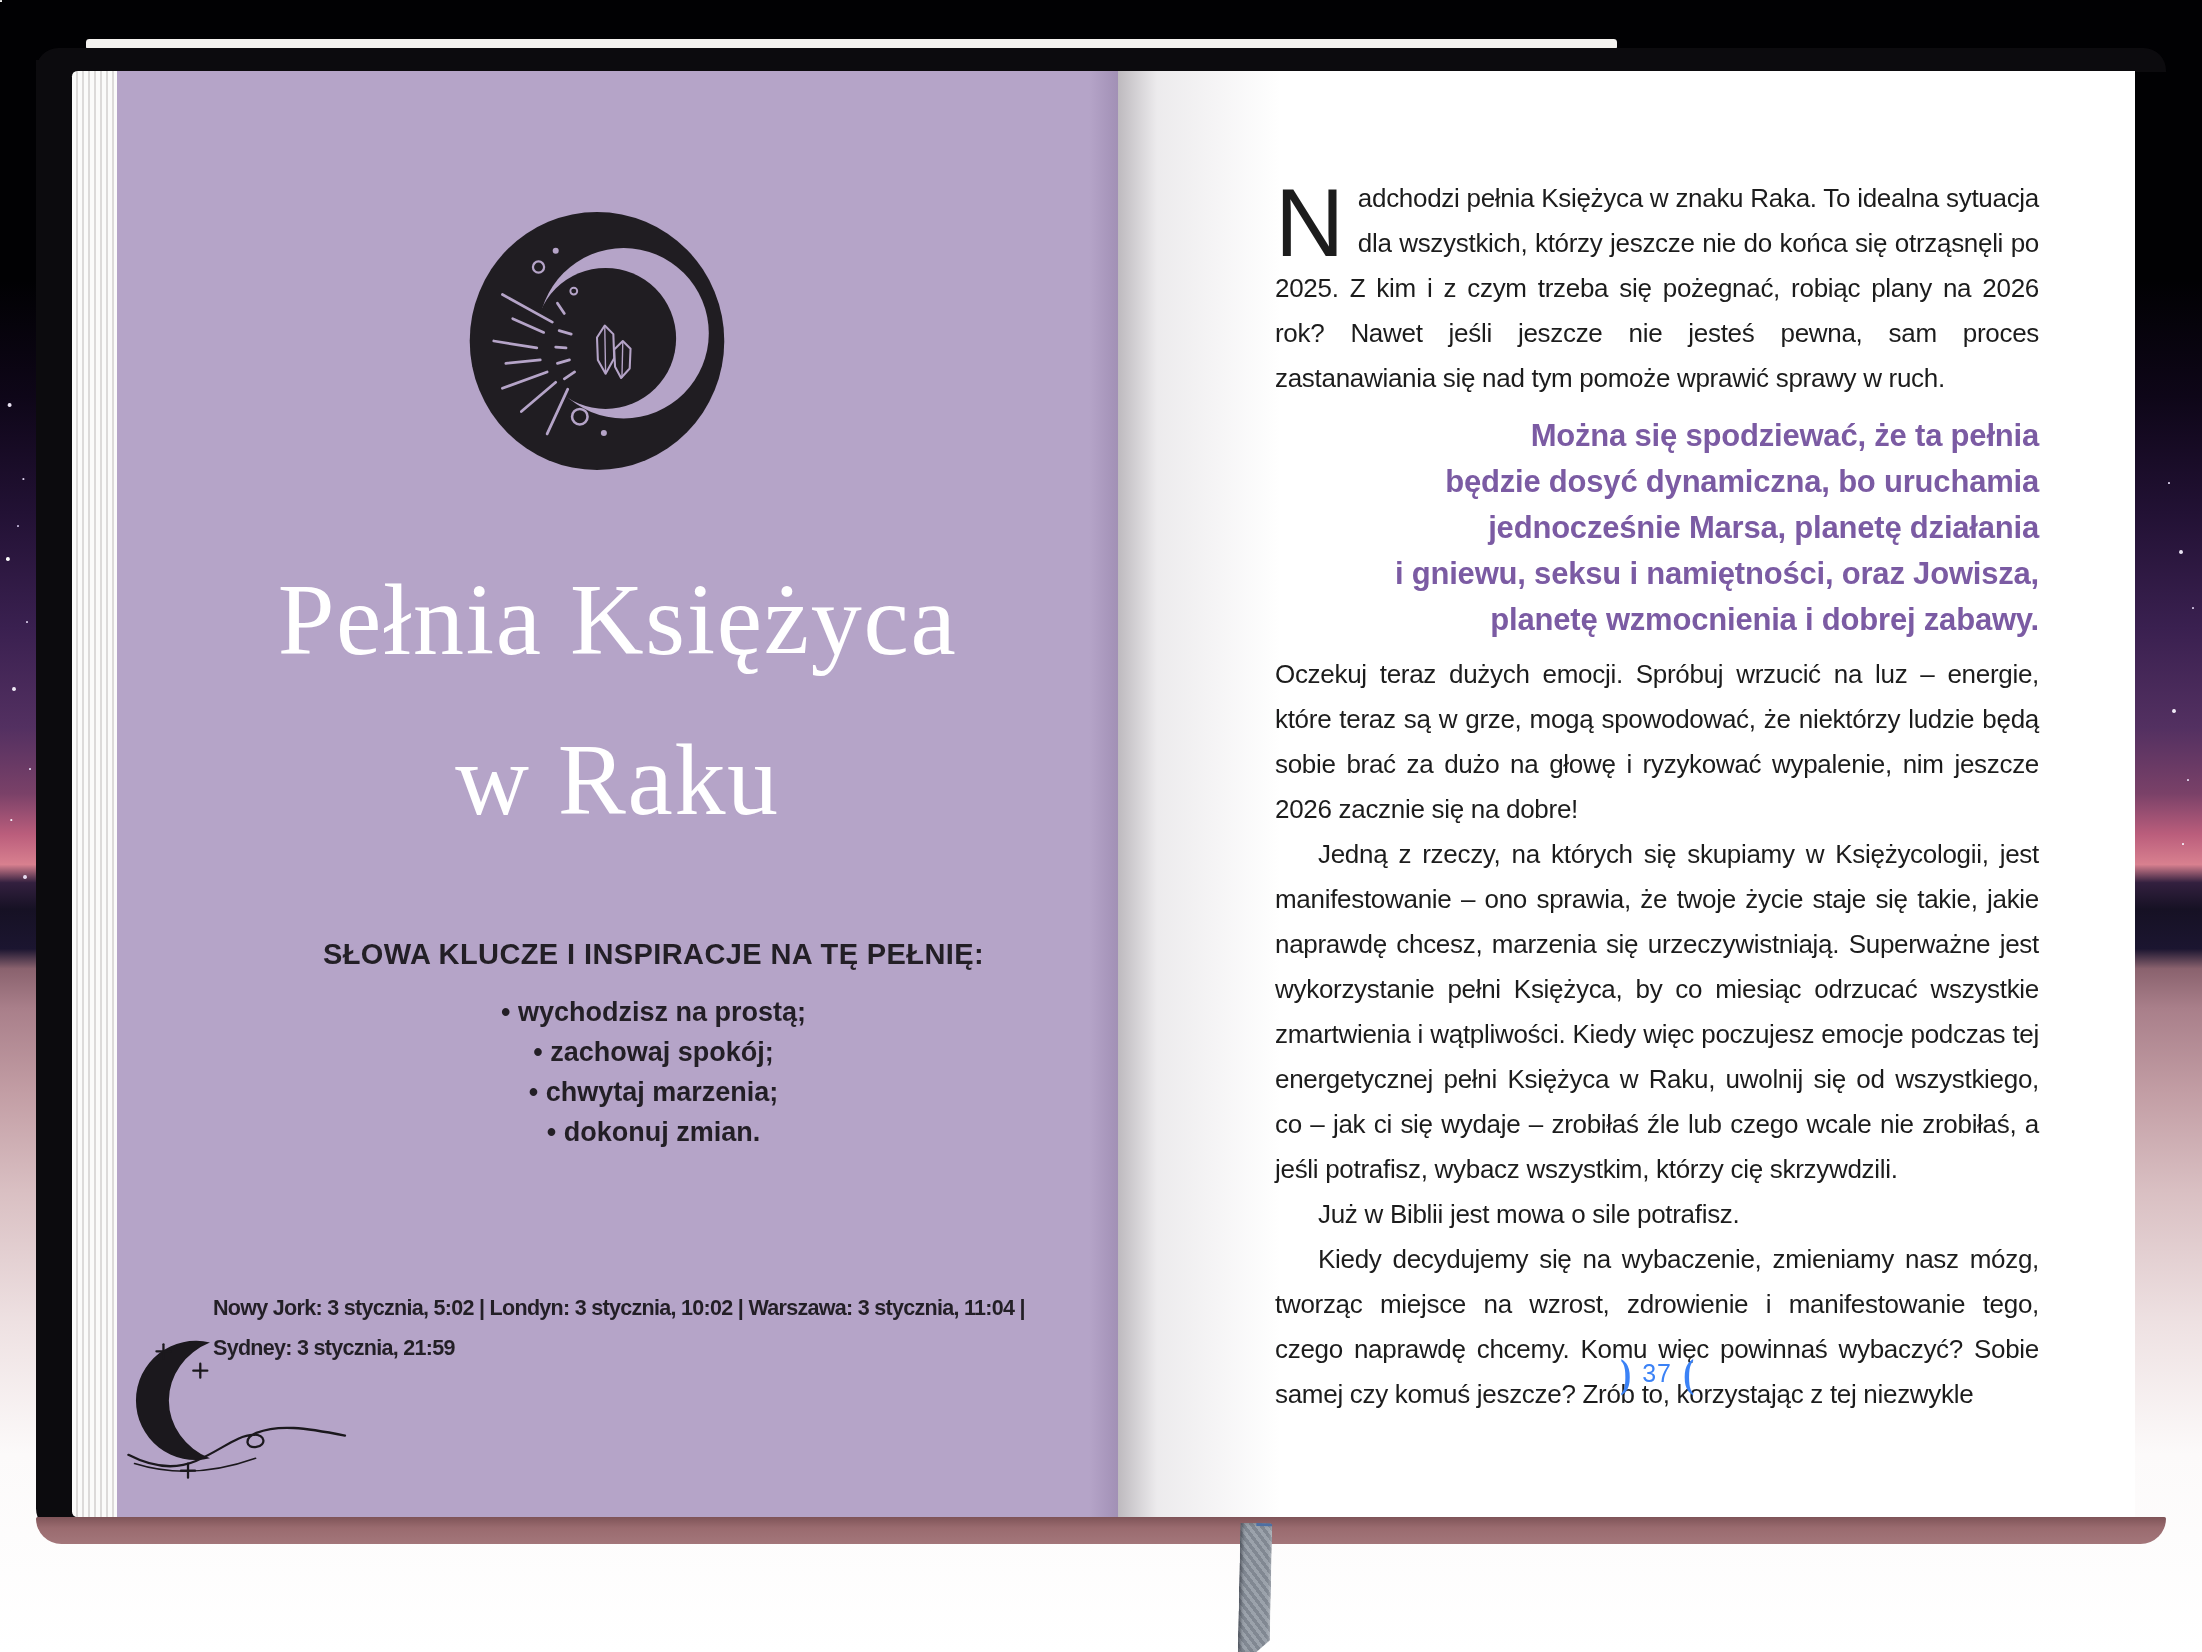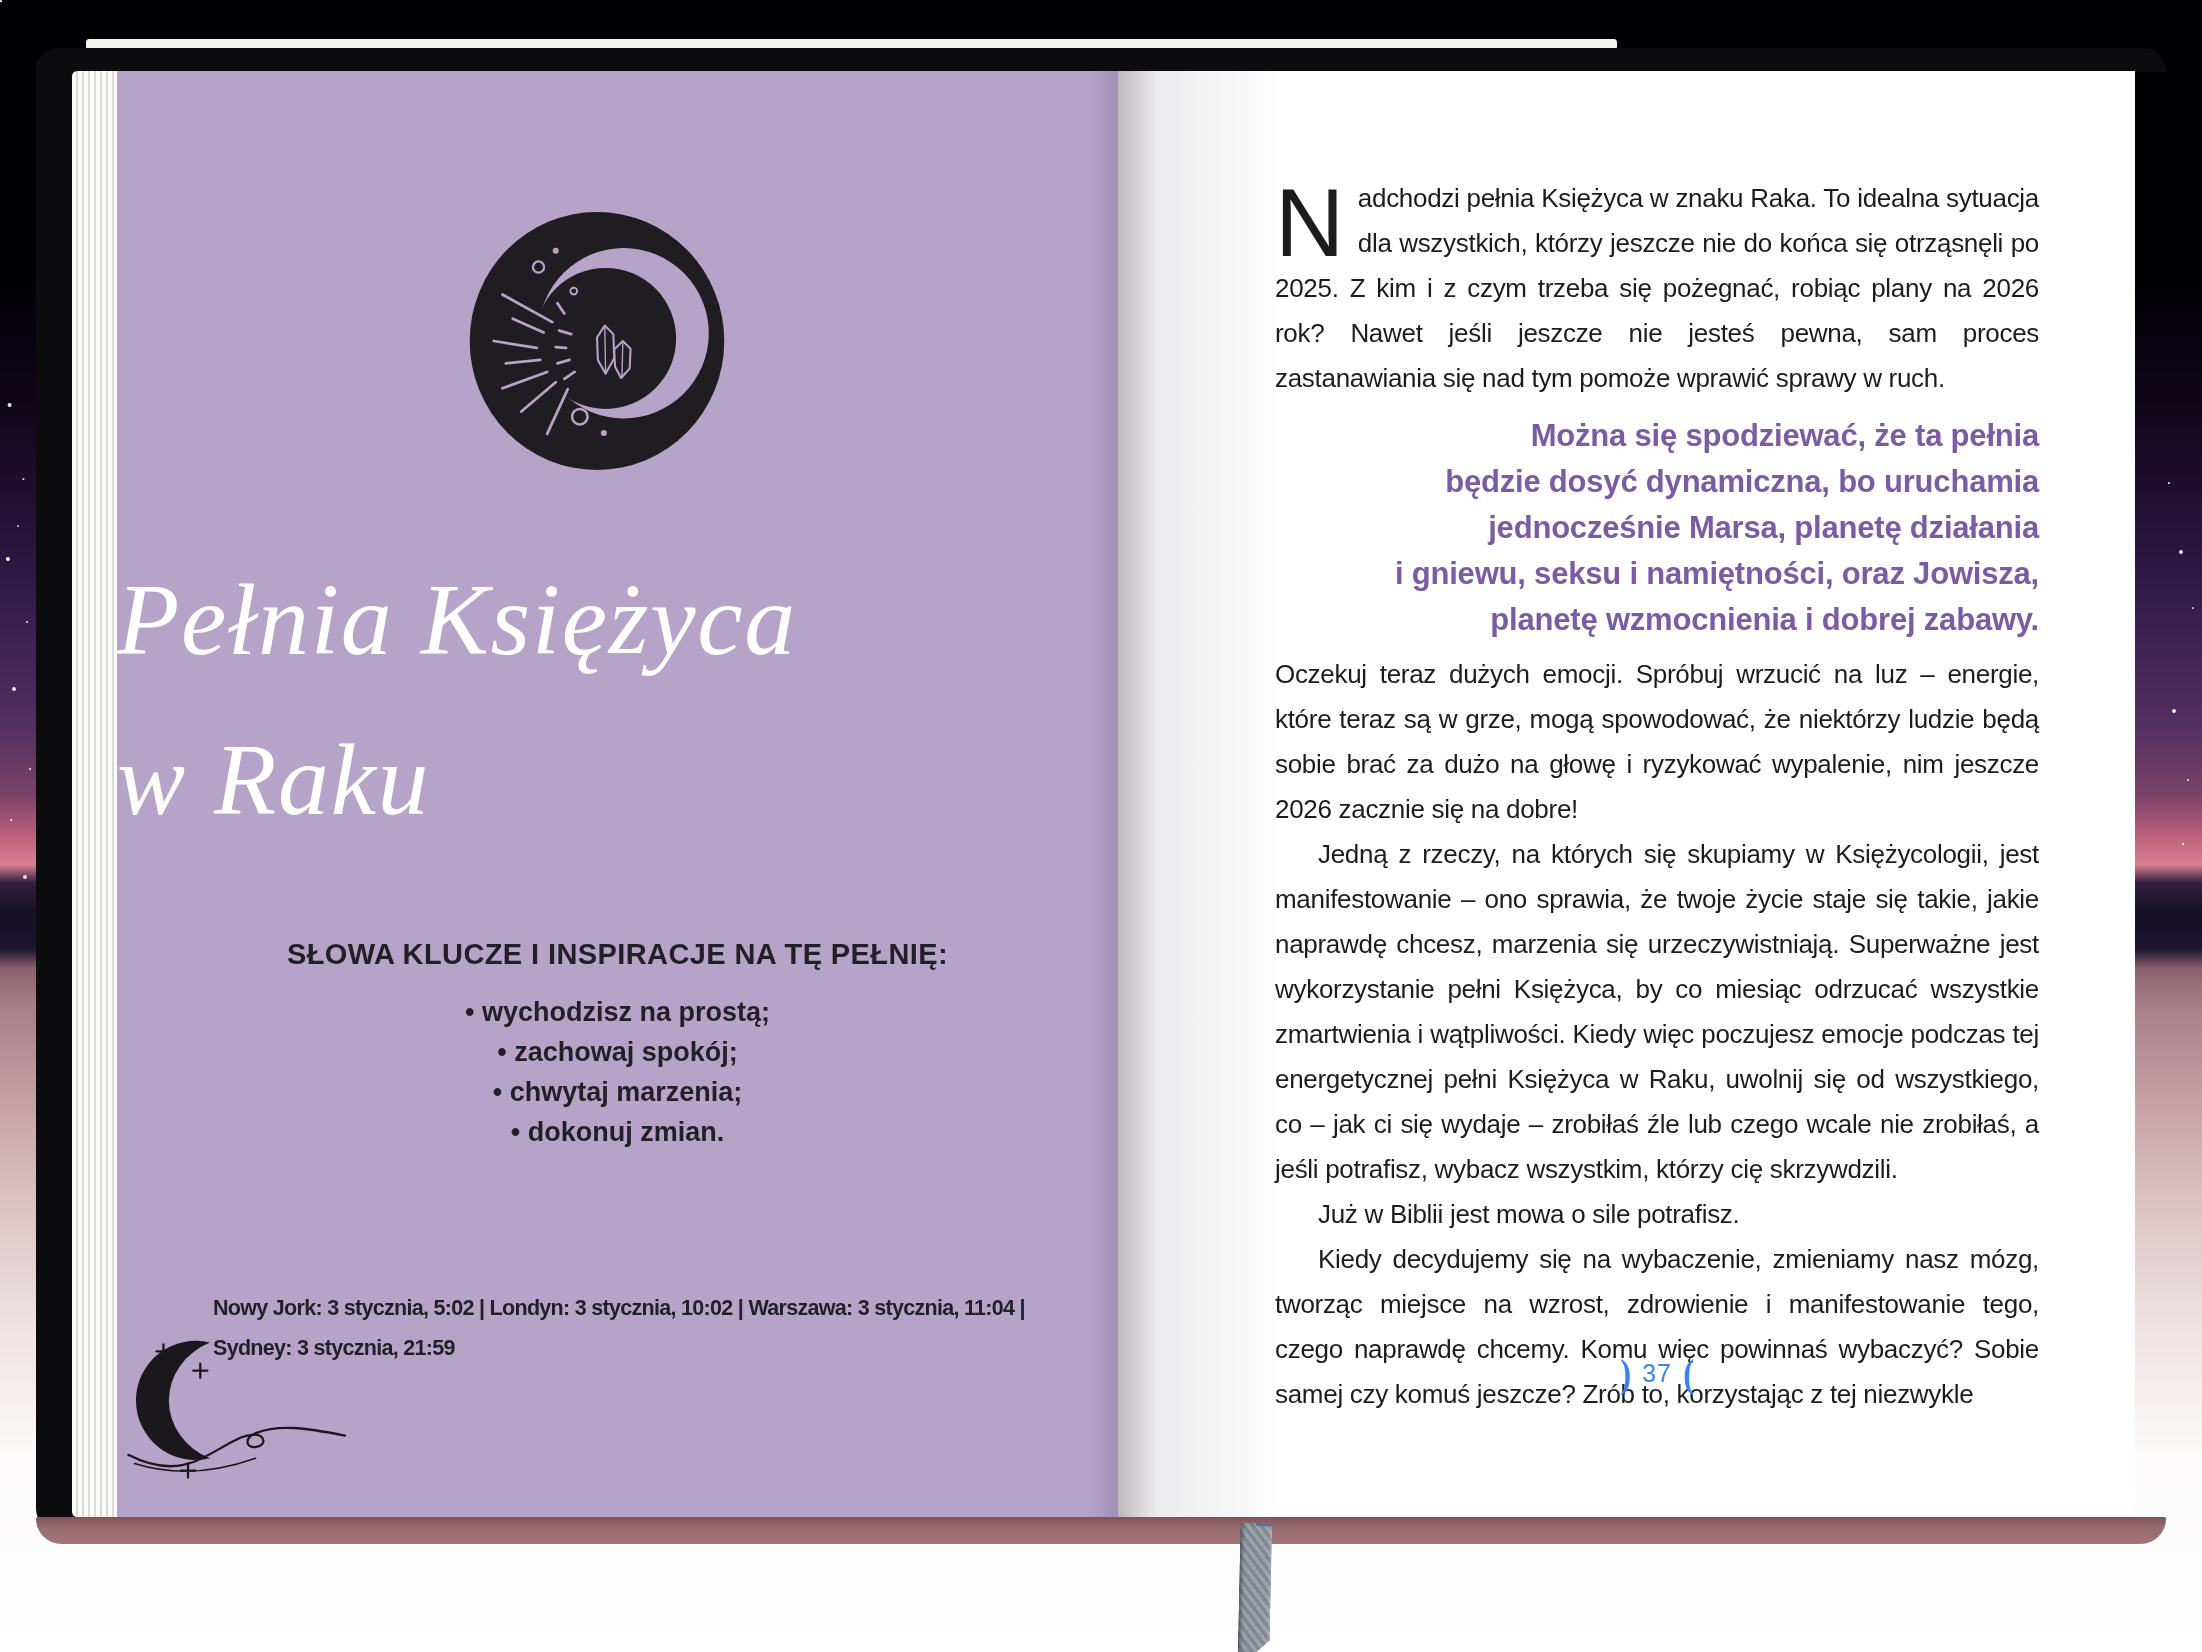--- a/index.html
+++ b/index.html
@@ -50,24 +50,24 @@
     border-radius:1.7px 1.7px 26px 26px;}
   .ribbon{position:absolute;left:1239px;top:1523px;width:32px;height:130px;z-index:6;
     background:repeating-linear-gradient(52deg,#9ba2ab 0 3.4px,#818892 3.4px 6.9px);
     box-shadow:inset 2.6px 0 3.4px rgba(40,44,52,.55), inset -1.7px 0 2.6px rgba(255,255,255,.25);
     clip-path:polygon(0 0,100% 0,100% 90%,55% 100%,0 100%);
     transform:rotate(1.2deg);}
   .ribbon::before{content:"";position:absolute;left:15.5px;top:0;width:16.3px;height:3.4px;background:#4d6fa3;}
 
   
   .moon-badge{position:absolute;left:351px;top:140px;width:258px;height:260px;}
-  .lp-title{position:absolute;left:0;top:469px;width:100%;text-align:left;
-    font-family:"Liberation Serif","DejaVu Serif",serif;font-style:italic;
+  .lp-title{position:absolute;left:0;top:469px;width:100%;text-align:center;
+    font-family:"Liberation Serif","DejaVu Serif",serif;
     font-size:102px;line-height:160px;color:#ffffff;letter-spacing:1.7px;}
-  .lp-keywords{position:absolute;left:0;top:867px;width:100%;text-align:center;color:#231f26;}
+  .lp-keywords{position:absolute;left:0;top:867px;width:100%;text-align:center;color:#231f26;padding-left:36px;}
   .lp-keywords .kw-head{font-size:29px;font-weight:bold;letter-spacing:0.4px;margin-bottom:20.6px;}
   .lp-keywords .kw-item{font-size:27px;font-weight:bold;line-height:40px;}
   .lp-dates{position:absolute;left:96px;top:1217px;width:895px;color:#231f26;z-index:2;}
   .lp-dates .dates-head{font-size:26px;font-weight:bold;letter-spacing:0.5px;margin-bottom:17px;}
   .lp-dates .dates-line{font-size:21.5px;font-weight:bold;line-height:40px;letter-spacing:-0.7px;white-space:nowrap;}
   .moon-line{position:absolute;left:6.9px;top:1252px;width:228px;height:176px;z-index:1;}
 
   
   .text-col{position:absolute;left:157px;top:105px;width:764px;
     font-size:26px;line-height:45px;letter-spacing:-0.3px;color:#1c1c1c;}

